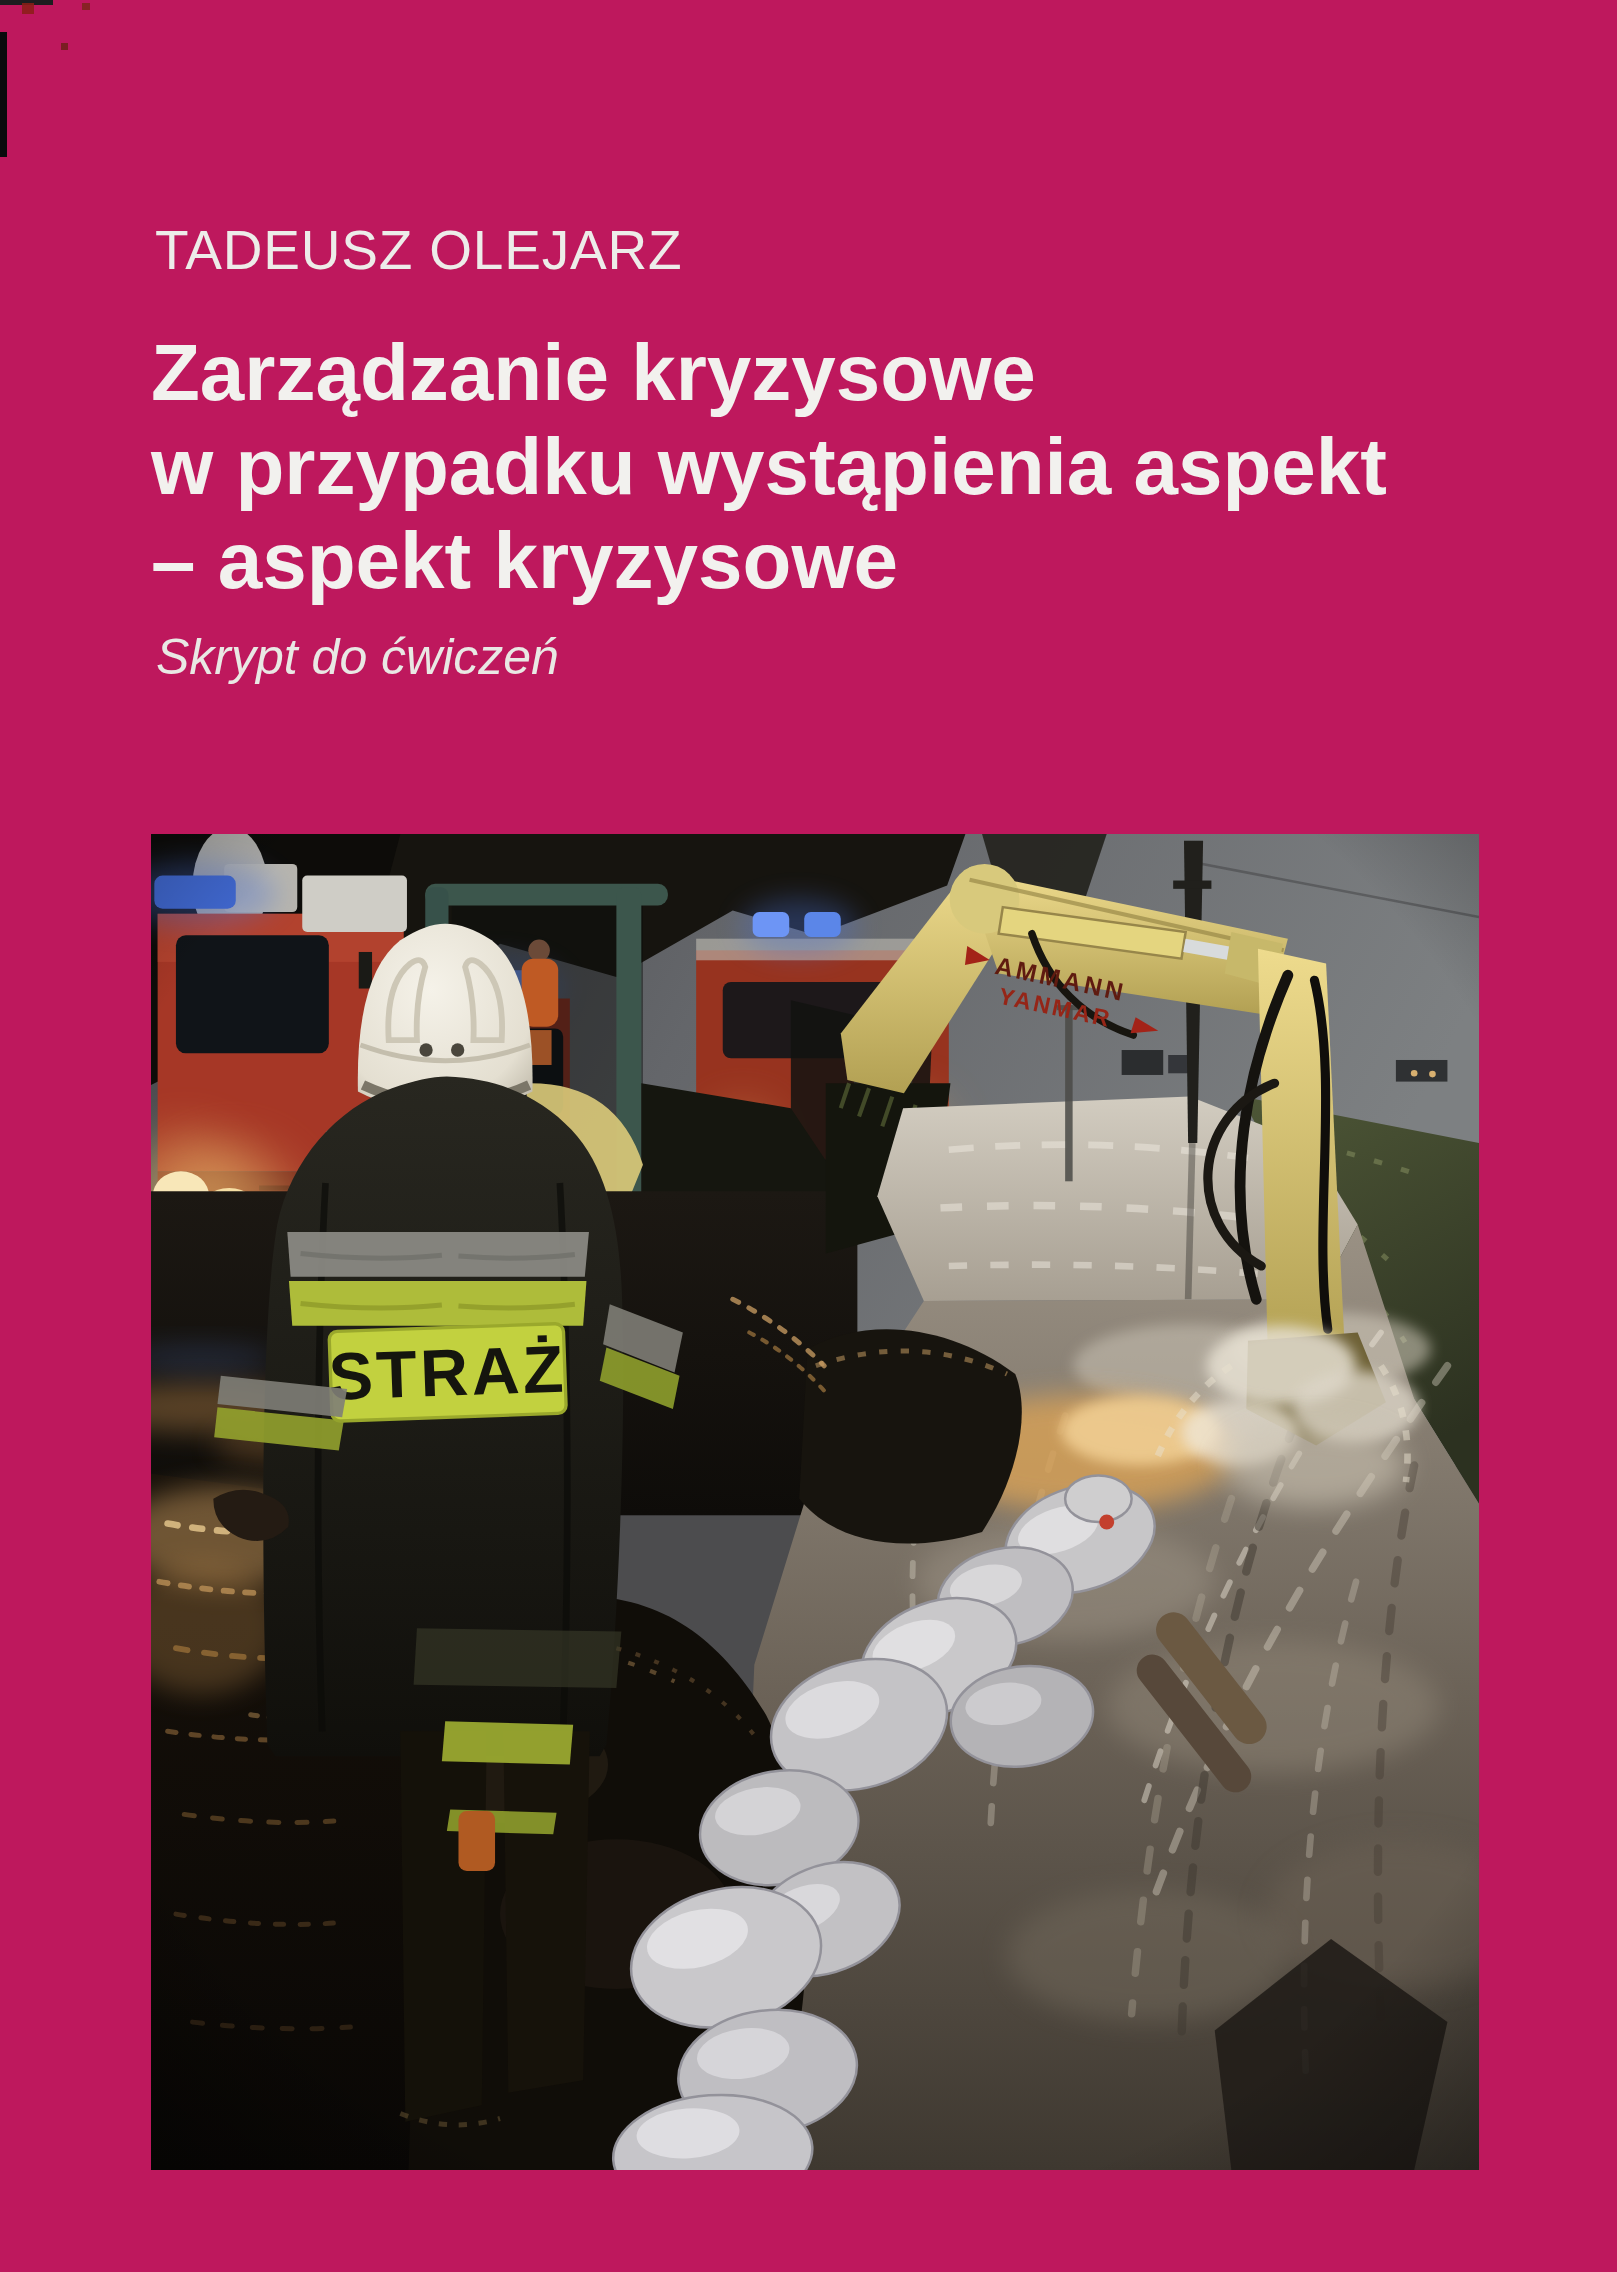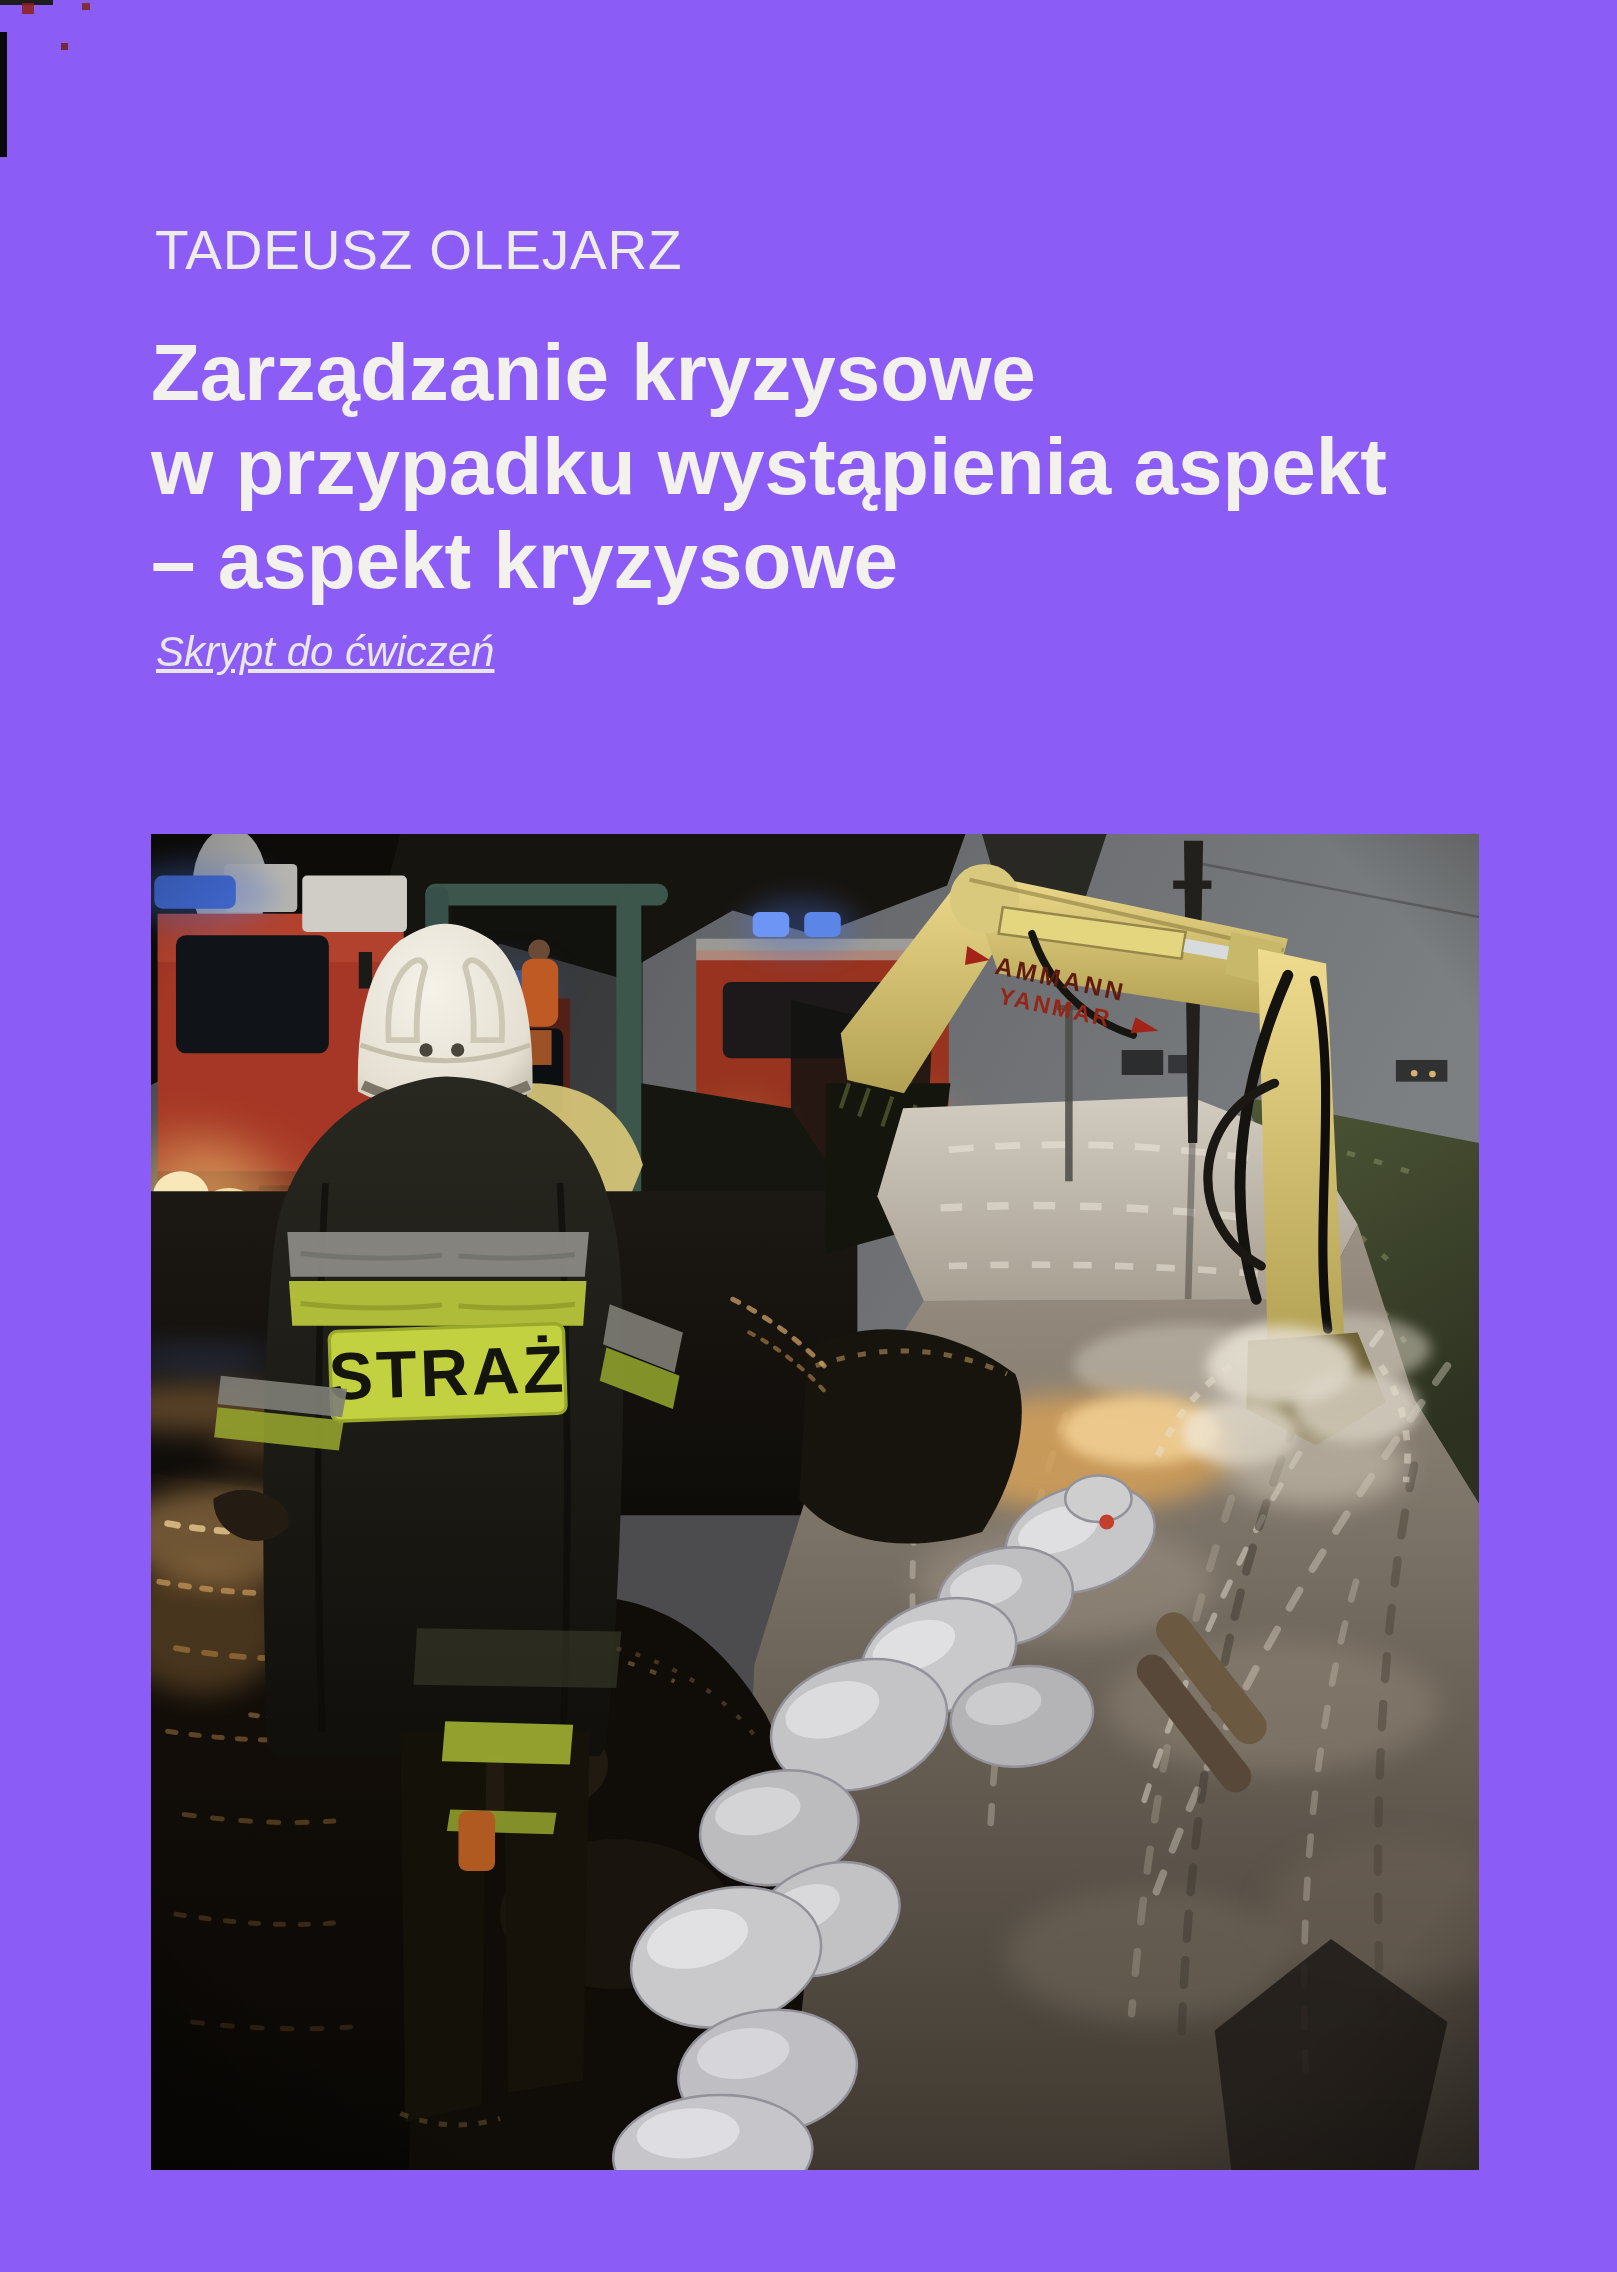--- a/index.html
+++ b/index.html
@@ -1,37 +1,37 @@
 <!DOCTYPE html>
 <html style="font-size:13.3px"><head>
 <meta charset="utf-8">
 <style>
   html,body{margin:0;padding:0;background:#242426;}
   .cover{
     position:relative;width:1618px;height:2273px;overflow:hidden;
-    background:#8b5cf6;font-family:"Liberation Sans",sans-serif;
+    background:#be185d;font-family:"Liberation Sans",sans-serif;
   }
   .scan-strip{position:absolute;left:0;top:32px;width:6.6px;height:125px;background:#0a0a0c;}
   .scan-corner{position:absolute;left:0;top:0;width:53px;height:5px;background:#1d1d1f;}
   .speck{position:absolute;opacity:.85;}
   .speck.s1{left:21.6px;top:3.3px;width:12.5px;height:10.8px;background:#8c1f15;}
   .speck.s2{left:82px;top:2.5px;width:8.3px;height:7.5px;background:#7e241b;}
   .speck.s3{left:61px;top:43px;width:6.6px;height:6.6px;background:#6e2018;}
   .author{
     position:absolute;left:155px;top:218px;
     font-size:55px;letter-spacing:0.8px;color:#edece9;font-weight:400;
   }
   .title{
     position:absolute;left:151px;top:326px;
     font-size:80px;line-height:94px;font-weight:700;color:#f2f1ee;
     letter-spacing:0px;
   }
   .subtitle{
     position:absolute;left:156px;top:628px;
-    font-size:42px;font-style:italic;color:#e9e8e4;font-weight:400;text-decoration:underline;
+    font-size:50px;font-style:italic;color:#e9e8e4;font-weight:400;
   }
   .photo{
     position:absolute;left:151px;top:834px;width:1328px;height:1336px;
     background:#4c4c4e;
   }
   .photo svg{display:block;width:100%;height:100%;}
 </style>
 </head>
 <body>
 

